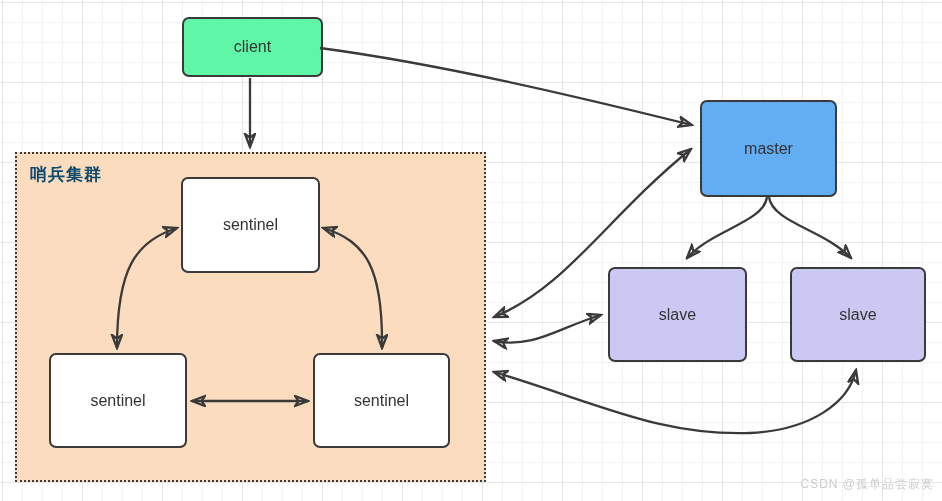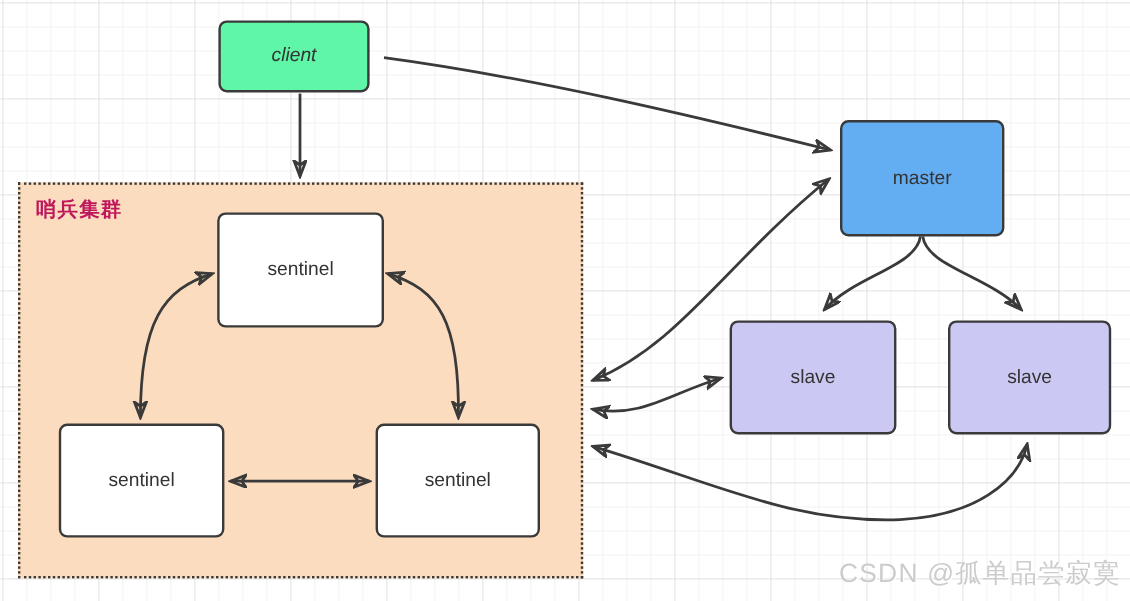--- a/index.html
+++ b/index.html
@@ -19,49 +19,49 @@
   }
   .node{
     position:absolute;
     box-sizing:border-box;
     border:2.5px solid #3A3A3A;
     border-radius:7px;
     display:flex;align-items:center;justify-content:center;
     font-size:16px;color:#333;
     z-index:3;
   }
-  .client{left:182px;top:17px;width:126px;height:60px;background:#5FF6A8;font-style:italic;}
+  .client{left:182px;top:17px;width:141px;height:60px;background:#5FF6A8;}
   .master{left:700px;top:100px;width:137px;height:97px;background:#63ADF2;}
   .slave-left{left:608px;top:267px;width:139px;height:95px;background:#CBC9F3;}
   .slave-right{left:790px;top:267px;width:136px;height:95px;background:#CBC9F3;}
   .sentinel{background:#FFFFFF;text-align:right;}
   .sentinel-top{left:181px;top:177px;width:139px;height:96px;}
   .sentinel-left{left:49px;top:353px;width:138px;height:95px;}
   .sentinel-right{left:313px;top:353px;width:137px;height:95px;}
   .cluster{
     position:absolute;
     left:15px;top:152px;width:471px;height:330px;
     box-sizing:border-box;
     background:#FBDCBE;
     border:2px dotted #3A3A3A;
     z-index:1;
   }
   .cluster-label{
     position:absolute;left:13px;top:9px;
-    font-size:17px;font-weight:bold;color:#be185d;
+    font-size:17px;font-weight:bold;color:#0c4a6e;
     letter-spacing:1px;
   }
   svg.edges{
     position:absolute;left:0;top:0;width:942px;height:501px;
     z-index:5;pointer-events:none;
   }
   svg.edges path{fill:none;stroke:#3A3A3A;stroke-width:2.3;}
   .watermark{
     position:absolute;right:8px;bottom:8px;
-    font-size:22px;color:#cccccc;
+    font-size:12px;color:#cccccc;
     letter-spacing:1px;
     text-shadow:1px 1px 0 #ffffff;
     z-index:6;
   }
 </style>
 </head>
 <body>
 
 <div class="canvas">
 

